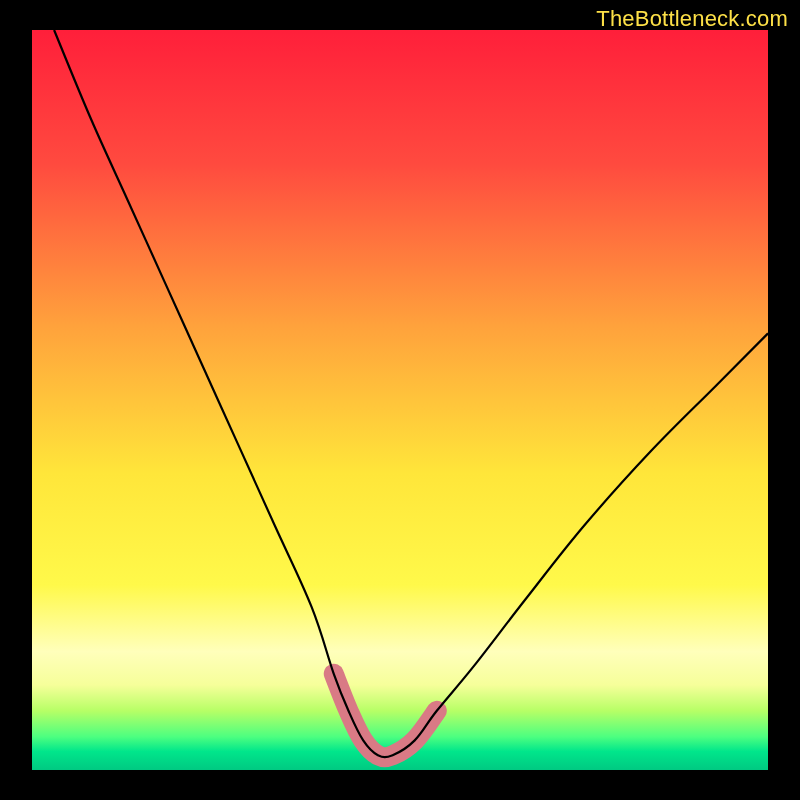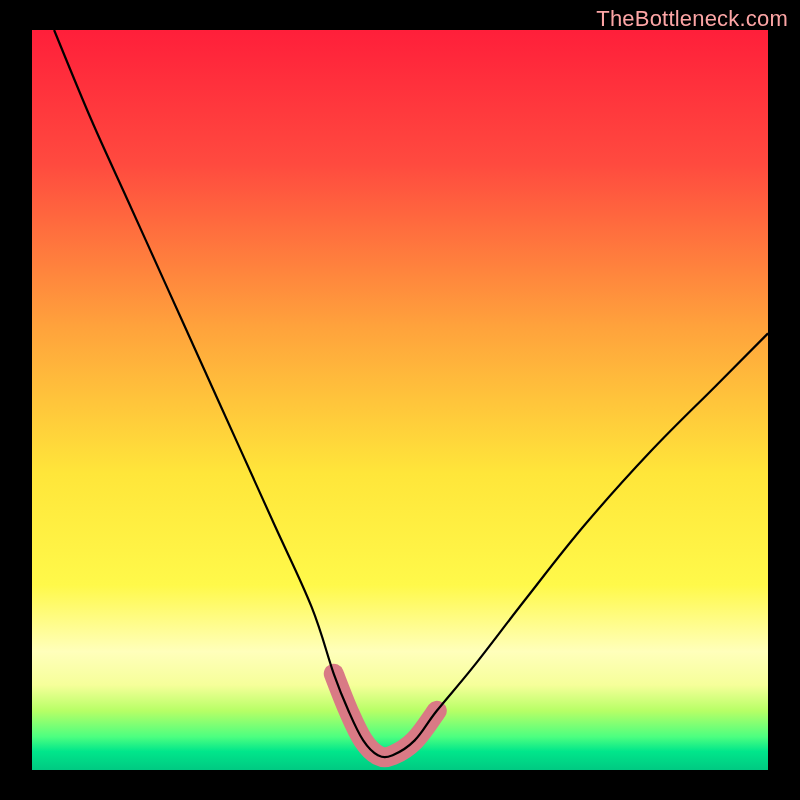--- a/index.html
+++ b/index.html
@@ -14,21 +14,21 @@
   .frame {
     position: absolute;
     left: 0; top: 0;
     width: 800px; height: 800px;
     background: #000;
   }
   .watermark {
     position: absolute;
     top: 6px;
     right: 12px;
-    color: #fca5a5;
+    color: #fde047;
     font-size: 22px;
     font-weight: 400;
     letter-spacing: 0.2px;
     z-index: 10;
   }
   svg.plot {
     position: absolute;
     left: 0; top: 0;
   }
 </style>

